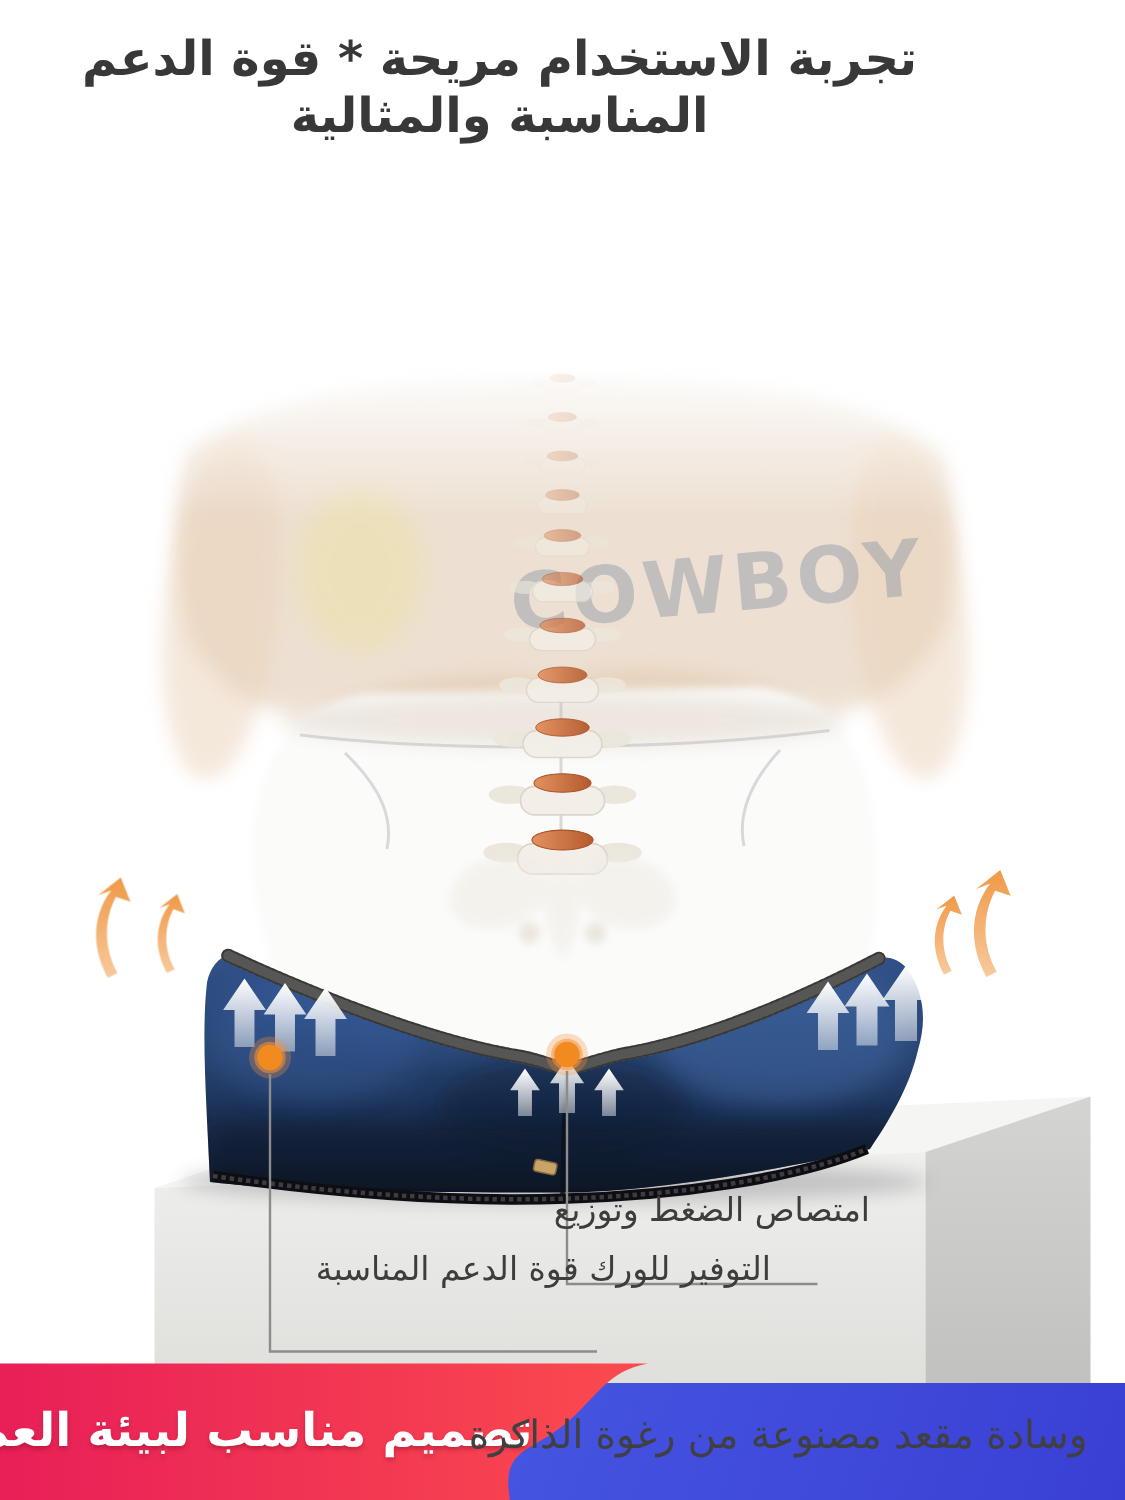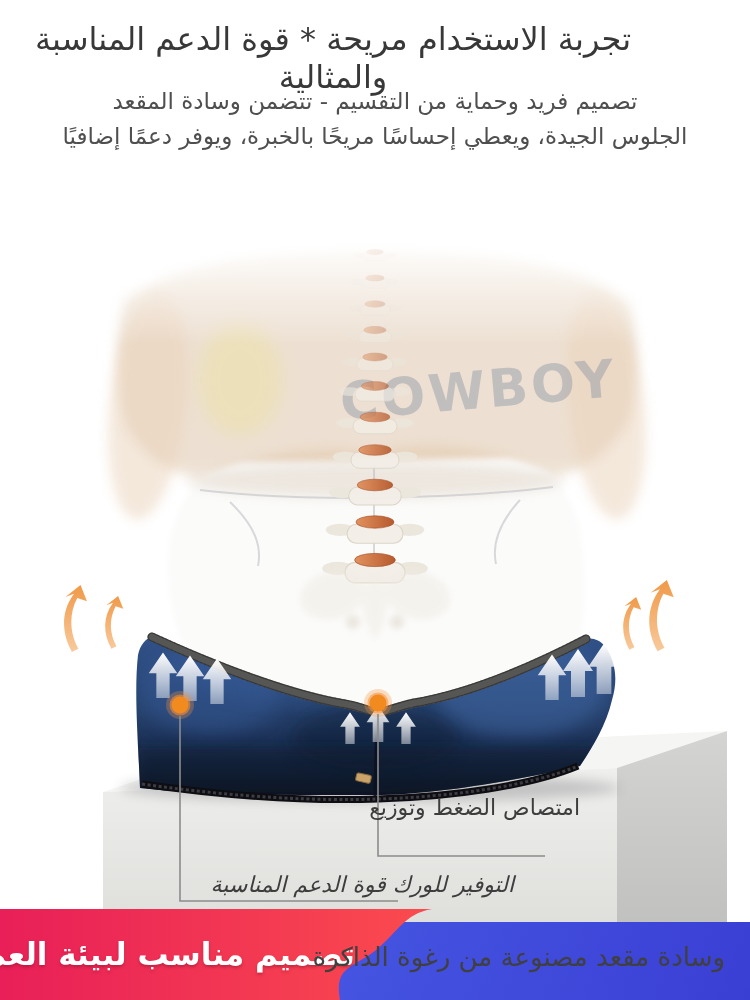--- a/index.html
+++ b/index.html
@@ -1,26 +1,26 @@
 <!DOCTYPE html>
 <html lang="ar"><head>
 <meta charset="utf-8">
 <style>
   html,body{margin:0;padding:0;}
   body{width:750px;height:1000px;position:relative;background:#ffffff;overflow:hidden;
        font-family:"DejaVu Sans",sans-serif;}
   .layer{position:absolute;left:0;top:0;}
   .title{position:absolute;top:20px;left:0;width:666px;text-align:center;direction:rtl;
-         font-size:32px;font-weight:normal;color:#383838;letter-spacing:-0.5px;}
+         font-size:32px;font-weight:bold;color:#383838;letter-spacing:-0.5px;}
   .intro{position:absolute;top:84px;left:55px;width:640px;direction:rtl;text-align:center;
          font-size:23px;line-height:35px;color:#4f4f4f;}
   .callout-label{position:absolute;direction:rtl;text-align:left;font-size:22px;
                  color:#3d3d3d;line-height:31px;}
   #label-pressure{top:792px;right:170px;}
-  #label-hip{top:869px;right:236px;white-space:nowrap;font-style:italic;}
+  #label-hip{top:831px;right:236px;white-space:nowrap;}
   #banner-blue{position:absolute;left:0;top:922px;width:750px;height:78px;z-index:2;
                background:linear-gradient(110deg,#4e66ec 0%,#3a3fd4 100%);}
   #banner-red-svg{position:absolute;left:0;top:906px;z-index:3;}
   #banner-red-text{position:absolute;left:15px;top:936px;width:340px;z-index:4;
                    text-align:center;direction:rtl;font-size:31px;font-weight:bold;color:#ffffff;
                    text-shadow:0 2px 3px rgba(140,20,45,.45);white-space:nowrap;}
   #banner-blue-text{position:absolute;left:380px;right:25px;top:942px;z-index:4;
                     text-align:left;direction:rtl;font-size:26px;color:#404040;white-space:nowrap;}
 </style>
 </head>
@@ -196,22 +196,20 @@
 
   <g fill="none" stroke="#8c8c8c" stroke-width="1.6">
     <path d="M180,716 L180,901 L398,901"></path>
     <path d="M378,714 L378,856 L545,856"></path>
   </g>
 </svg>
 
 <div class="title">تجربة الاستخدام مريحة * قوة الدعم المناسبة والمثالية</div>
 
 <div class="intro">
-  <div>تصميم فريد وحماية من التقسيم - تتضمن وسادة المقعد</div>
-  <div>الجلوس الجيدة، ويعطي إحساسًا مريحًا بالخبرة، ويوفر دعمًا إضافيًا</div>
 </div>
 
 <div id="label-pressure" class="callout-label">
   <div>امتصاص الضغط وتوزيع</div>
 </div>
 
 <div id="label-hip" class="callout-label">التوفير للورك قوة الدعم المناسبة</div>
 
 <div id="banner-blue"></div>
 

